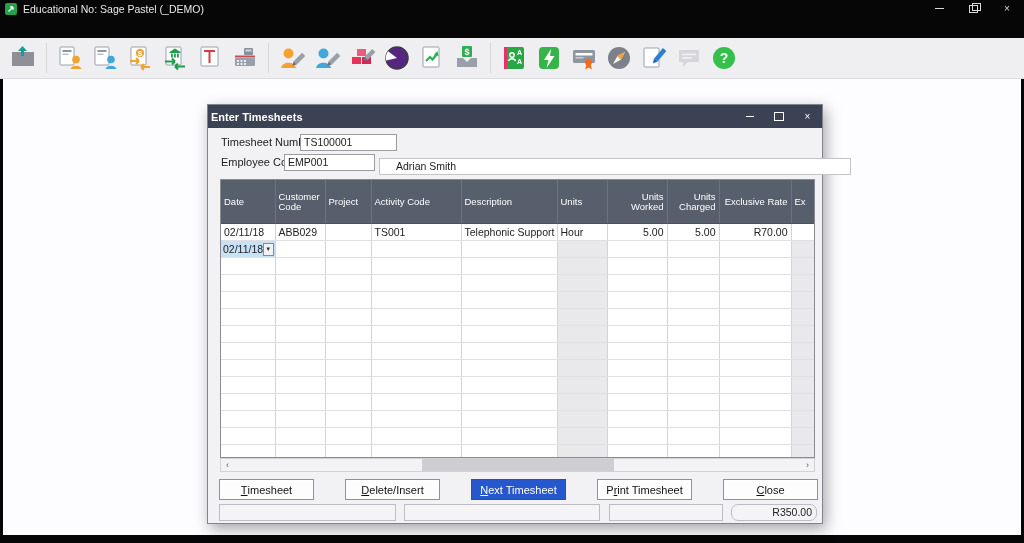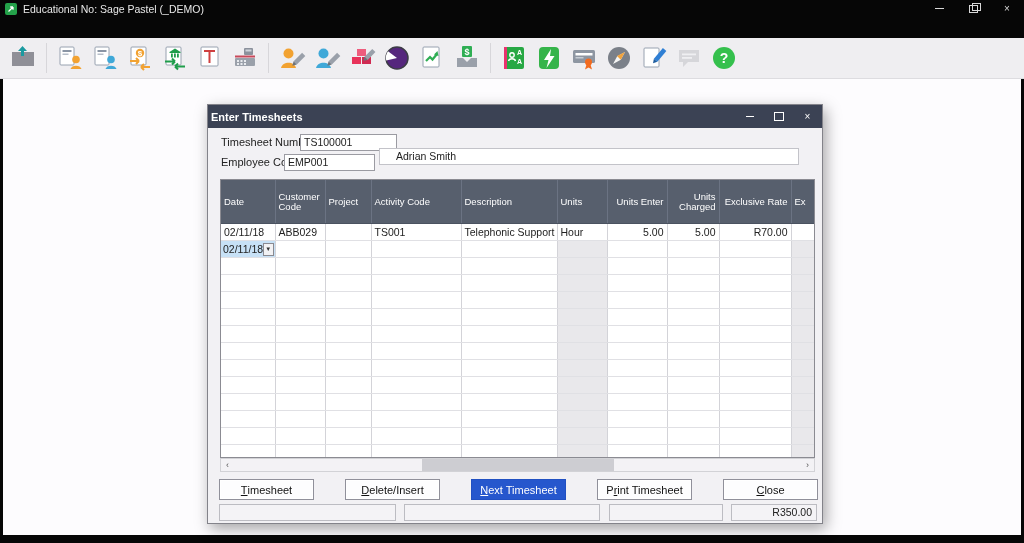--- a/index.html
+++ b/index.html
@@ -296,21 +296,21 @@
             </span>
           <span class="dlg-btn">×</span>
         </span>
       </div>
 
       <div class="fld-label" style="left:13px;top:31px;">Timesheet Number</div>
       <div class="fld-box" style="left:92px;top:29px;width:97px;">TS100001</div>
 
       <div class="fld-label" style="left:13px;top:51px;">Employee Code</div>
       <div class="fld-box" style="left:76px;top:49px;width:91px;">EMP001</div>
-      <div class="fld-box" style="left:171px;top:43px;width:420px;border-color:#c3c3c9;padding-left:16px;">Adrian Smith</div>
+      <div class="fld-box" style="left:171px;top:53px;width:472px;border-color:#c3c3c9;padding-left:16px;">Adrian Smith</div>
 
       <div class="grid">
         <table>
             <colgroup>
               <col style="width:54px">
               <col style="width:50px">
               <col style="width:46px">
               <col style="width:90px">
               <col style="width:96px">
               <col style="width:50px">
@@ -320,21 +320,21 @@
               <col style="width:23px">
             </colgroup>
             <tbody>
               <tr>
                 <th class="">Date</th>
                 <th class="">Customer Code</th>
                 <th class="">Project</th>
                 <th class="">Activity Code</th>
                 <th class="">Description</th>
                 <th class="">Units</th>
-                <th class="r">Units Enter</th>
+                <th class="r">Units Worked</th>
                 <th class="r">Units Charged</th>
                 <th class="r">Exclusive Rate</th>
                 <th class="">Ex</th>
               </tr>
               <tr>
                 <td class="">02/11/18</td>
                 <td class="">ABB029</td>
                 <td class=""></td>
                 <td class="">TS001</td>
                 <td class="">Telephonic Support</td>
@@ -525,21 +525,21 @@
         <span class="hs-arrow">‹</span>
         <span class="hs-track">
             <span class="hs-thumb"></span>
           </span>
         <span class="hs-arrow">›</span>
       </div>
 
       <div class="status" style="left:11px;width:177px;"></div>
       <div class="status" style="left:196px;width:196px;"></div>
       <div class="status" style="left:401px;width:114px;"></div>
-      <div class="status total" style="left:523px;width:86px;">R350.00</div>
+      <div class="status total" style="left:523px;width:86px;border-radius:7px;">R350.00</div>
     <div class="btn" style="left: 11px;">
           <span></span>
           <span class="key">T</span>
           <span>imesheet</span>
         </div>
         <div class="btn" style="left: 137px;">
           <span></span>
           <span class="key">D</span>
           <span>elete/Insert</span>
         </div>

